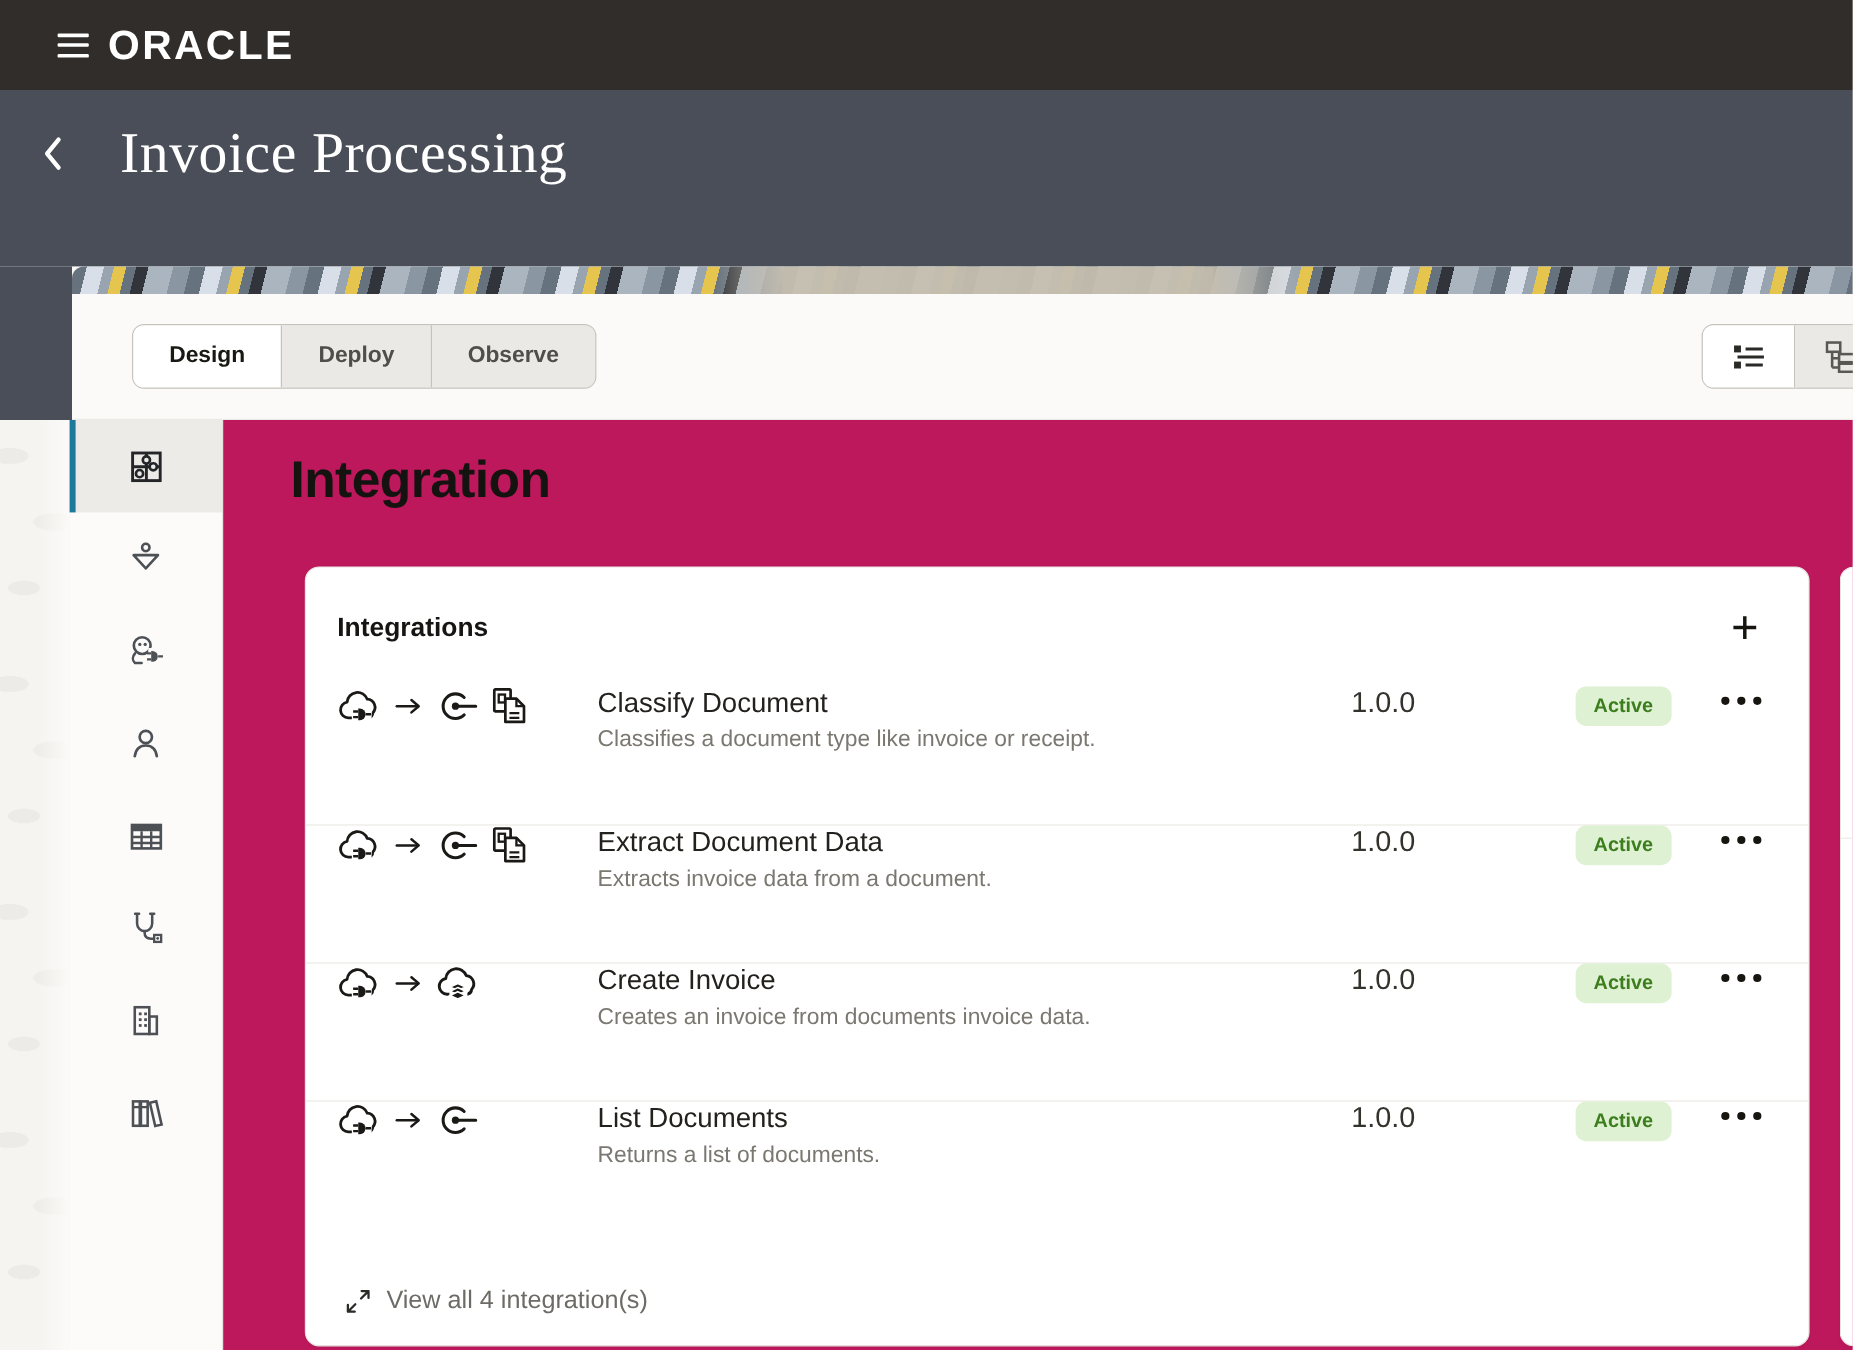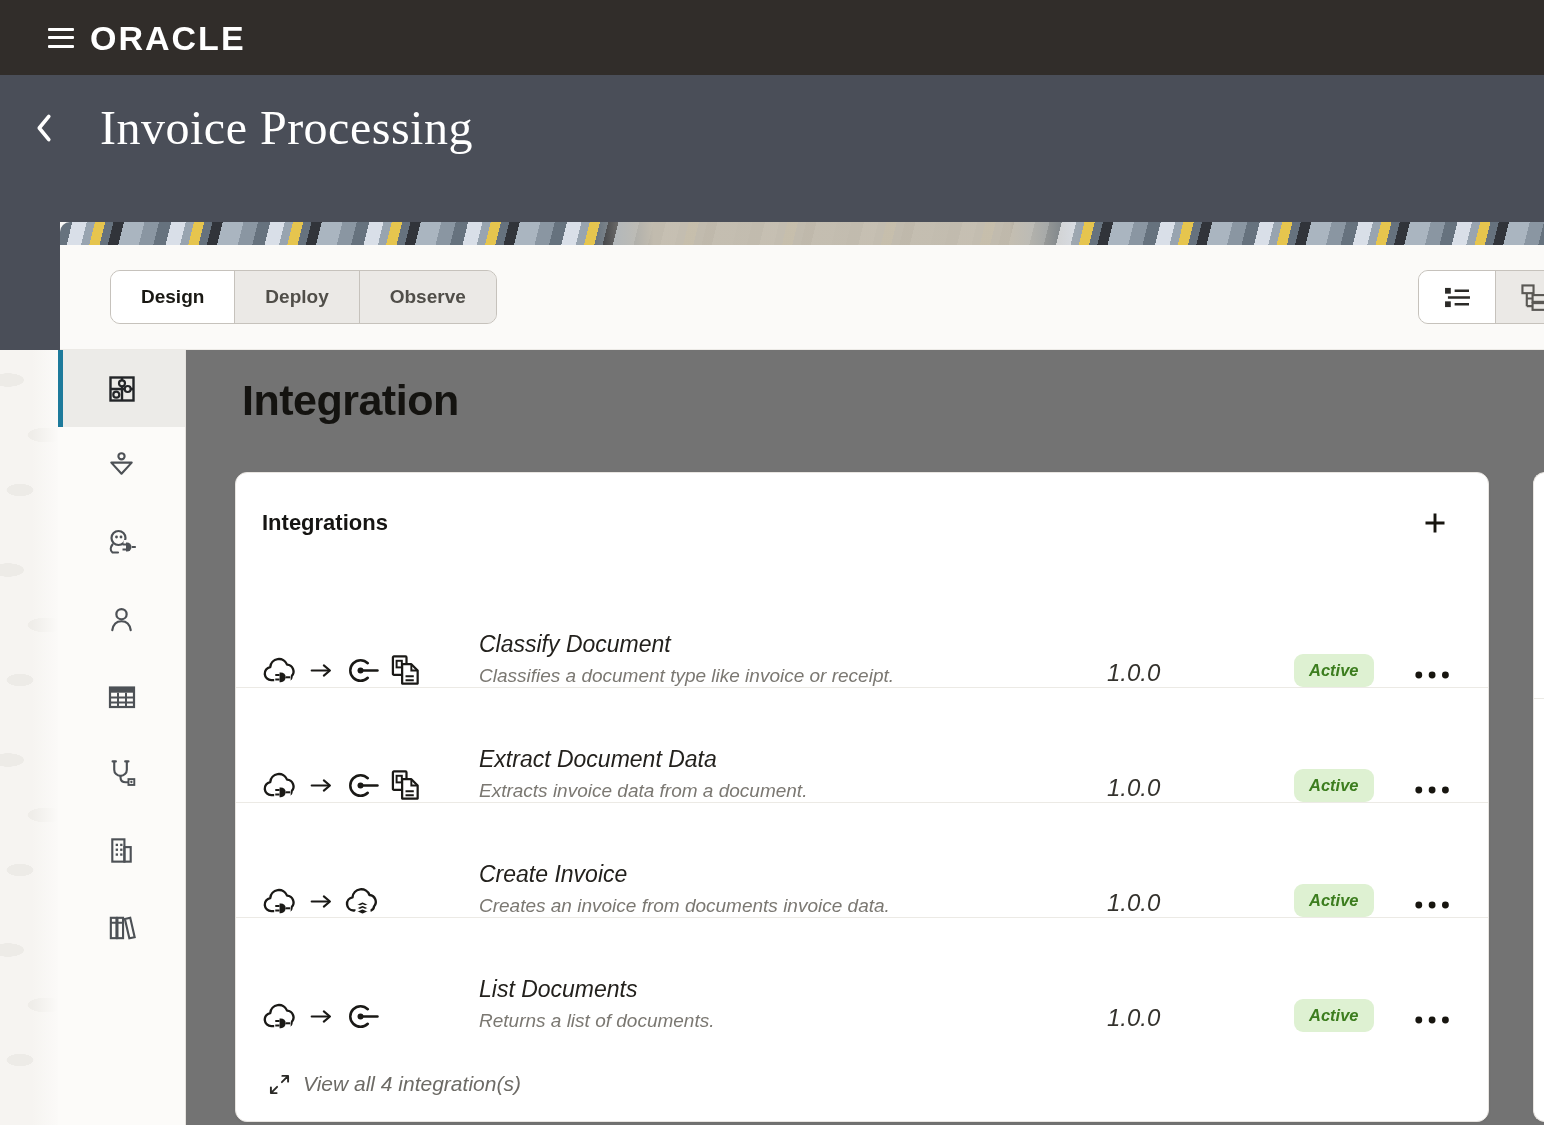--- a/index.html
+++ b/index.html
@@ -71,54 +71,54 @@
   .sidebar { position:absolute; left:58px; top:350px; width:128px; height:775px;
              background:#fcfbf9; border-right:1px solid #e6e3df; }
   .sitem { position:relative; height:77px; display:flex; align-items:center;
            justify-content:center; color:#4d5156; cursor:pointer; }
   .sitem.active { background:#ecebe8; color:#232528; }
   .sitem.active::before { content:""; position:absolute; left:0; top:0; bottom:0;
                           width:5px; background:#1d7a9b; }
 
   
   .main { position:absolute; left:186px; top:350px; width:1358px; height:775px;
-          background:#737373; }
+          background:#be185d; }
   .page-title { position:absolute; left:56px; top:26px; font-size:43px;
                 font-weight:800; color:#141310; letter-spacing:-.5px; }
 
-  .card { position:absolute; left:49px; top:122px; width:1254px; height:650px;
+  .card { position:absolute; left:68px; top:122px; width:1254px; height:650px;
           background:#fff; border:1px solid #e8e5e1; border-radius:12px;
           box-shadow:0 1px 3px rgba(0,0,0,.05); }
   .card2 { position:absolute; left:1347px; top:122px; width:60px; height:650px;
            background:#fff; border:1px solid #e8e5e1; border-right:none;
            border-radius:12px 0 0 12px; box-shadow:0 1px 3px rgba(0,0,0,.05); }
   .card2-divider { position:absolute; left:0; right:0; top:225px; height:0;
                    border-top:1px solid #eceae5; }
 
   .card-head { height:99px; display:flex; align-items:center;
                padding:0 38px 0 26px; }
   .card-title { font-size:22px; font-weight:700; color:#161513; }
   .add-btn { margin-left:auto; width:30px; height:30px; display:flex;
              align-items:center; justify-content:center; cursor:pointer; color:#17150f; }
 
-  .row { display:flex; align-items:flex-end; height:115px; padding:0 0 0 26px;font-style:italic; }
+  .row { display:flex; align-items:flex-start; height:115px; padding:0 0 0 26px; }
   .row + .row { border-top:1px solid #eceae5; }
   .ricons { width:217px; display:flex; align-items:center; gap:11px; color:#1a1916; }
   .rtext { width:628px; padding-right:20px; }
   .rtitle { font-size:23px; color:#23211d; font-weight:500; margin-bottom:7px; }
   .rdesc  { font-size:19px; color:#7b7872; }
   .rversion { width:152px; font-size:24px; color:#34322d; }
   .st-badge { margin-left:35px; display:inline-block; padding:7px 15px;
               border-radius:9px; background:#def1d2; color:#3c7d1e;
               font-size:16.5px; font-weight:700; }
   .dots-btn { margin-left:41px; width:40px; height:24px; display:flex;
               align-items:center; cursor:pointer; color:#17150f; }
 
   .card-footer { display:flex; align-items:center; gap:13px;
-                 padding:40px 26px 0 33px; cursor:pointer;font-style:italic; }
+                 padding:40px 26px 0 33px; cursor:pointer; }
   .card-footer .ftext { font-size:21px; color:#6d6b66; }
   .card-footer .ficon { color:#2b2a27; }
 
   svg { display:block; }
 </style>
 </head>
 <body>
 
 <svg width="0" height="0" style="position:absolute">
   <defs>

